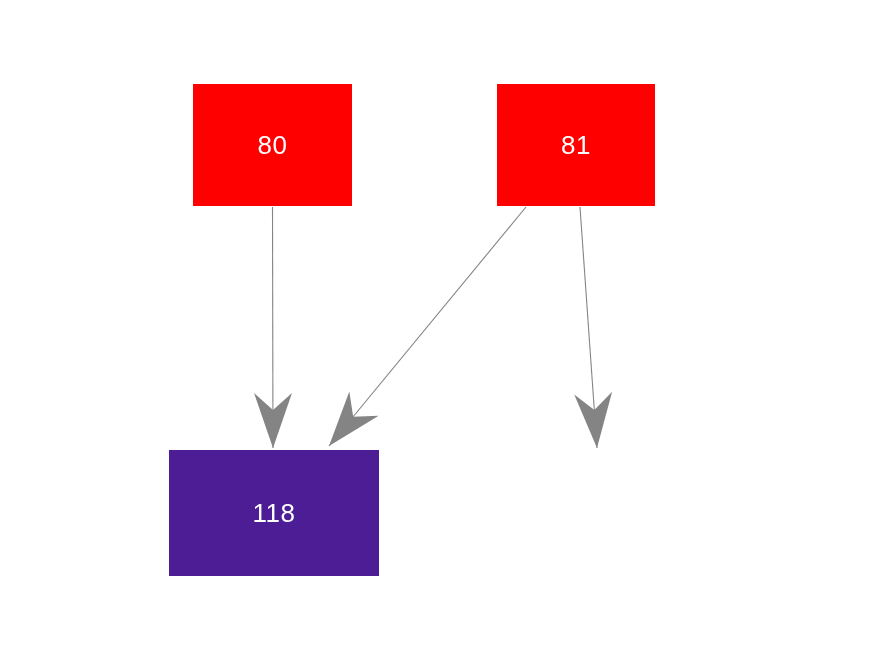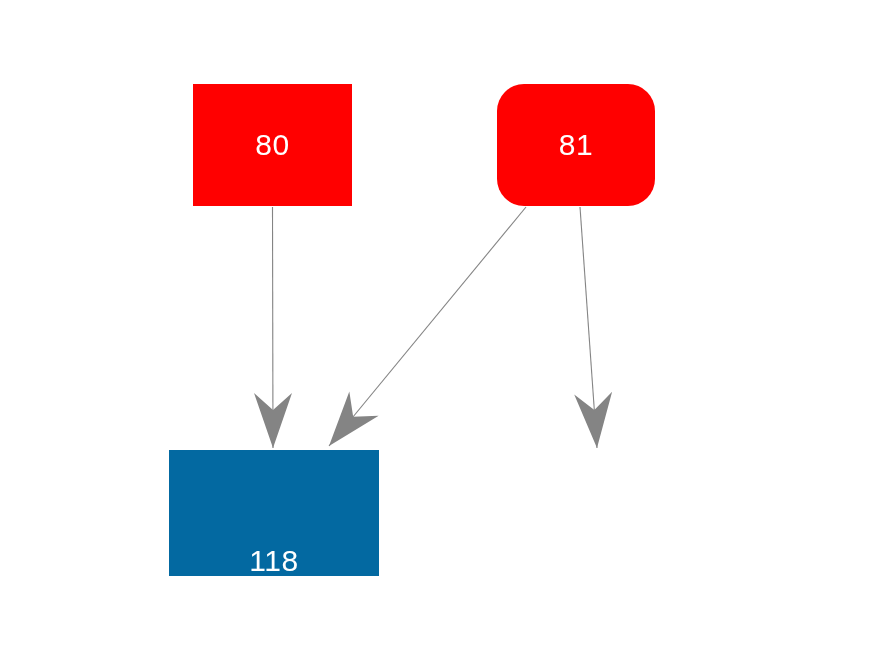--- a/index.html
+++ b/index.html
@@ -32,26 +32,26 @@
     stroke: none;
   }
   .node {
     position: absolute;
     display: flex;
     align-items: center;
     justify-content: center;
   }
   .node-label {
     color: #ffffff;
-    font-size: 30px;
+    font-size: 26px;
     line-height: 1;
     letter-spacing: 0.5px;
   }
   .node-80  { left: 193px; top: 84px;  width: 159px; height: 122px; background: #ff0000; }
-  .node-81  { left: 497px; top: 84px;  width: 158px; height: 122px; background: #ff0000; border-radius: 27px; }
+  .node-81  { left: 497px; top: 84px;  width: 158px; height: 122px; background: #ff0000; }
   .node-118 { left: 169px; top: 450px; width: 210px; height: 126px; background: #0000ff; }
   .node-121 { left: 497px; top: 450px; width: 210px; height: 126px; background: #0000ff; }
 </style>
 </head>
 <body>
 
 <div class="canvas">
 
   <svg class="edges-layer" width="875" height="656" viewBox="0 0 875 656" xmlns="http://www.w3.org/2000/svg">
     <defs>
@@ -75,18 +75,18 @@
   </svg>
 
   <div class="node node-80" style="background-color: rgb(255, 0, 0);">
     <span class="node-label" style="color: rgb(255, 255, 255);">80</span>
   </div>
 
   <div class="node node-81" style="background-color: rgb(255, 0, 0);">
     <span class="node-label" style="color: rgb(255, 255, 255);">81</span>
   </div>
 
-  <div class="node node-118" style="background-color: #0369a1; align-items: flex-end;">
+  <div class="node node-118" style="background-color: #4c1d95;">
     <span class="node-label" style="color: rgb(255, 255, 255);">118</span>
   </div>
 
 
 </div>
 
 </body></html>

